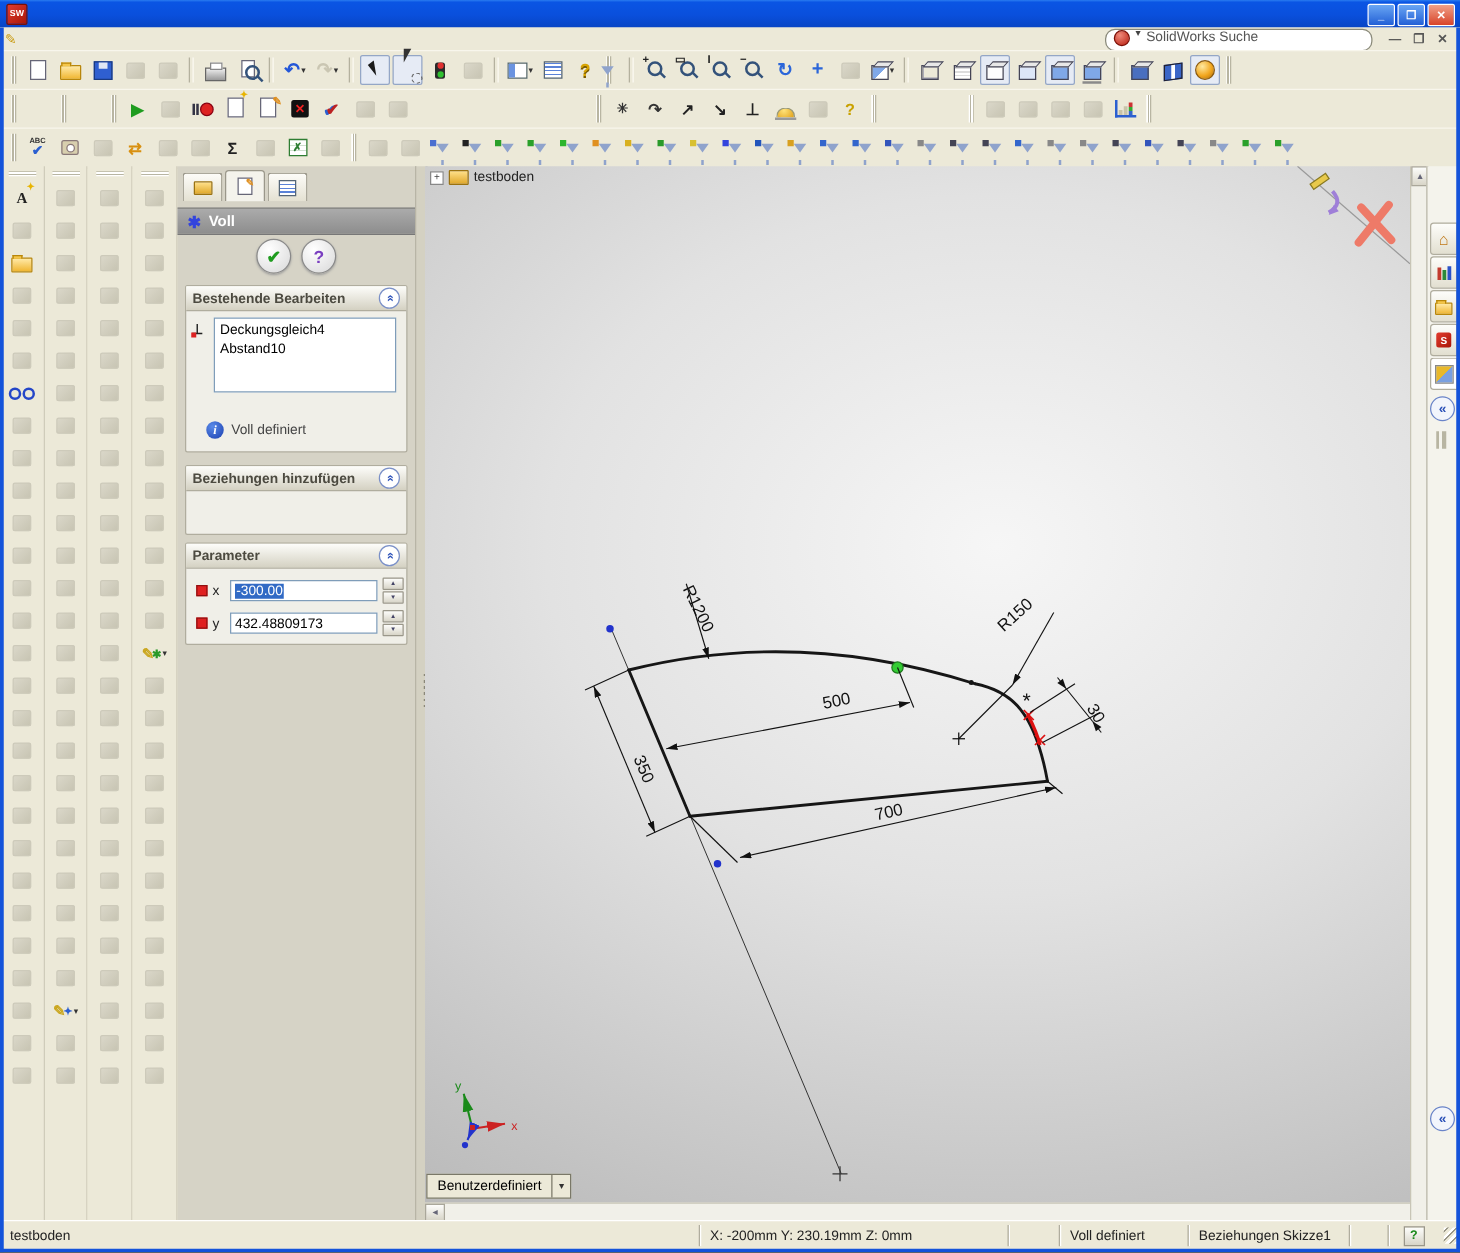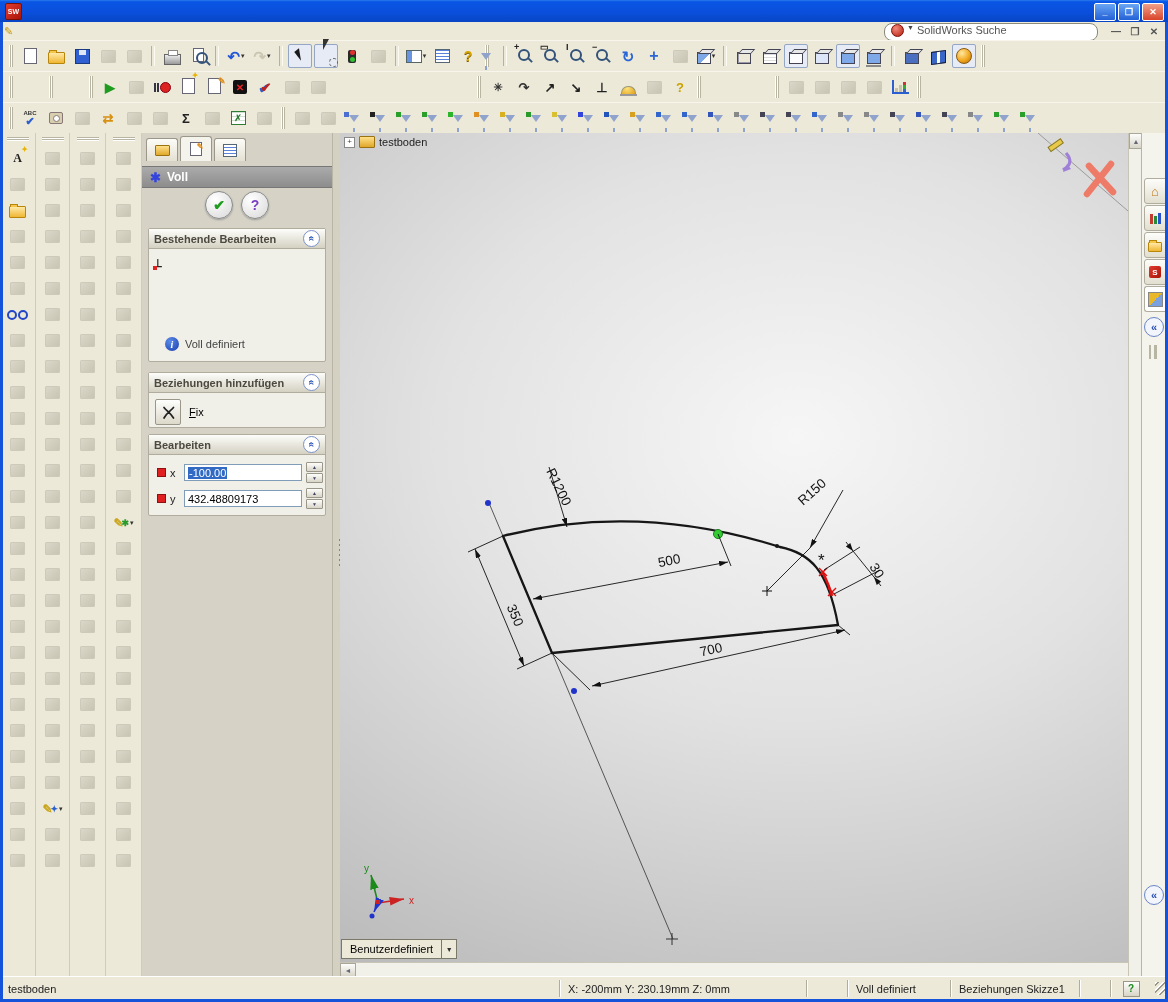--- a/index.html
+++ b/index.html
@@ -975,55 +975,51 @@
     </div>
 
     <div class="pmgroup" style="top:95px;height:134px;">
       <div class="pmghead">
         <span>Bestehende Bearbeiten</span>
         <span class="chev">
             <span>«</span>
           </span>
       </div>
       <span class="relico">⊥</span>
+      <div class="listbox" id="rel-list">
+          <div>Deckungsgleich4</div>
+          <div>Abstand10</div>
+        </div>
       <div class="inforow">
         <span class="infoico">i</span>
         <span>Voll definiert</span>
       </div>
     </div>
 
     <div class="pmgroup" style="top:239px;height:56px;">
       <div class="pmghead">
         <span>Beziehungen hinzufügen</span>
         <span class="chev">
             <span>«</span>
           </span>
       </div>
-      <div style="display:flex;align-items:center;gap:8px;padding:6px 0 0 6px;">
-        <span class="fixbtn">
-          <svg width="15" height="15">
-              <path d="M3 13 C5.5 8 9.5 6 12.5 2.5 M3 2.5 C5.5 6 9.5 8 12.5 13" stroke="#222" fill="none" stroke-width="1.7" stroke-linecap="round"></path>
-            </svg>
-        </span>
-        <span><u>F</u>ix</span>
-      </div>
     </div>
 
     <div class="pmgroup" style="top:301px;height:82px;">
       <div class="pmghead">
-        <span>Bearbeiten</span>
+        <span>Parameter</span>
         <span class="chev">
             <span>«</span>
           </span>
       </div>
       <div class="paramrow" style="top:27px;">
         <span class="redsq"></span>
         <span class="plabel">x</span>
         <span class="pinput">
-            <span class="sel">-100.00</span>
+            <span class="sel">-300.00</span>
           </span>
         <span class="spin">
             <i>▲</i>
             <i>▼</i>
           </span>
       </div>
       <div class="paramrow" style="top:53px;">
         <span class="redsq"></span>
         <span class="plabel">y</span>
         <span class="pinput">

